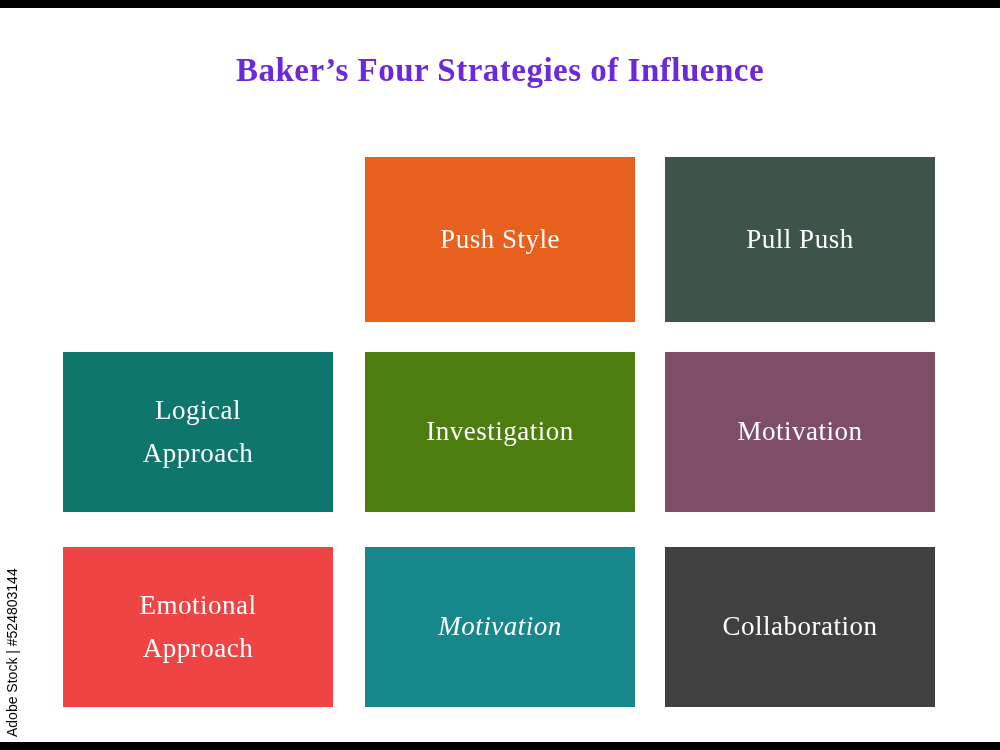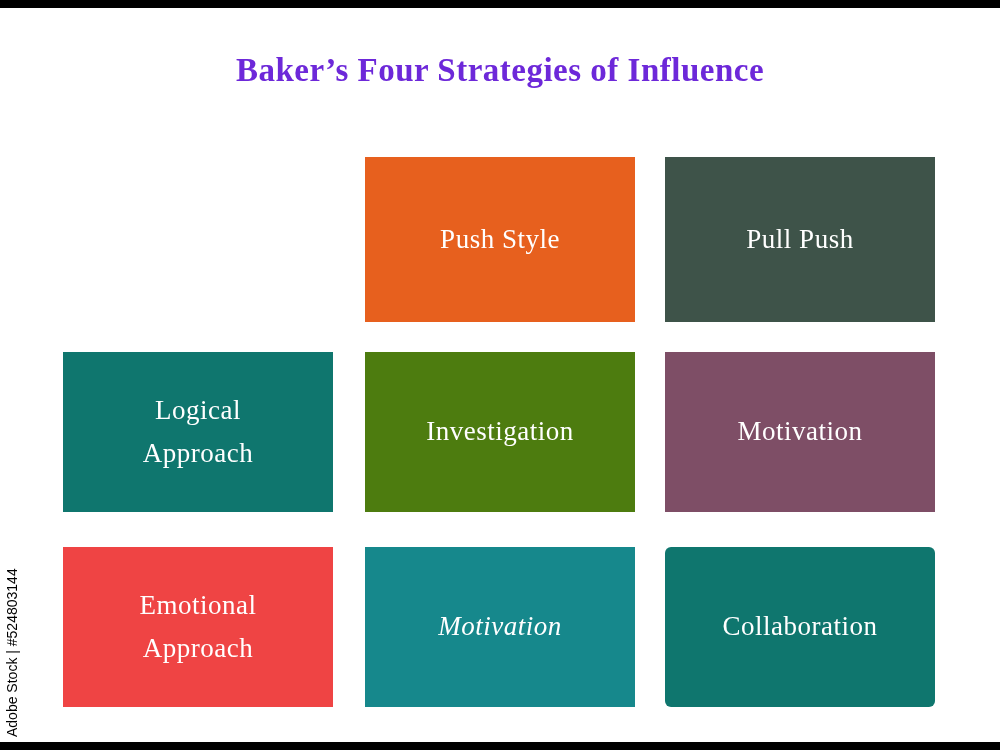--- a/index.html
+++ b/index.html
@@ -98,17 +98,17 @@
   <span class="cell-label">Motivation</span>
 </div>
 
 <div class="cell r3 c1" style="background: #ef4444; justify-content: center;">
   <span class="cell-label">Emotional
 Approach</span>
 </div>
 <div class="cell r3 c2" style="background: rgb(22, 136, 140); font-style: italic;">
   <span class="cell-label">Motivation</span>
 </div>
-<div class="cell r3 c3" style="background: #0f766e; border-radius: 6px;">
+<div class="cell r3 c3" style="background: #404040;">
   <span class="cell-label">Collaboration</span>
 </div>
 
 <div class="watermark">Adobe Stock | #524803144</div>
 
 </body></html>

